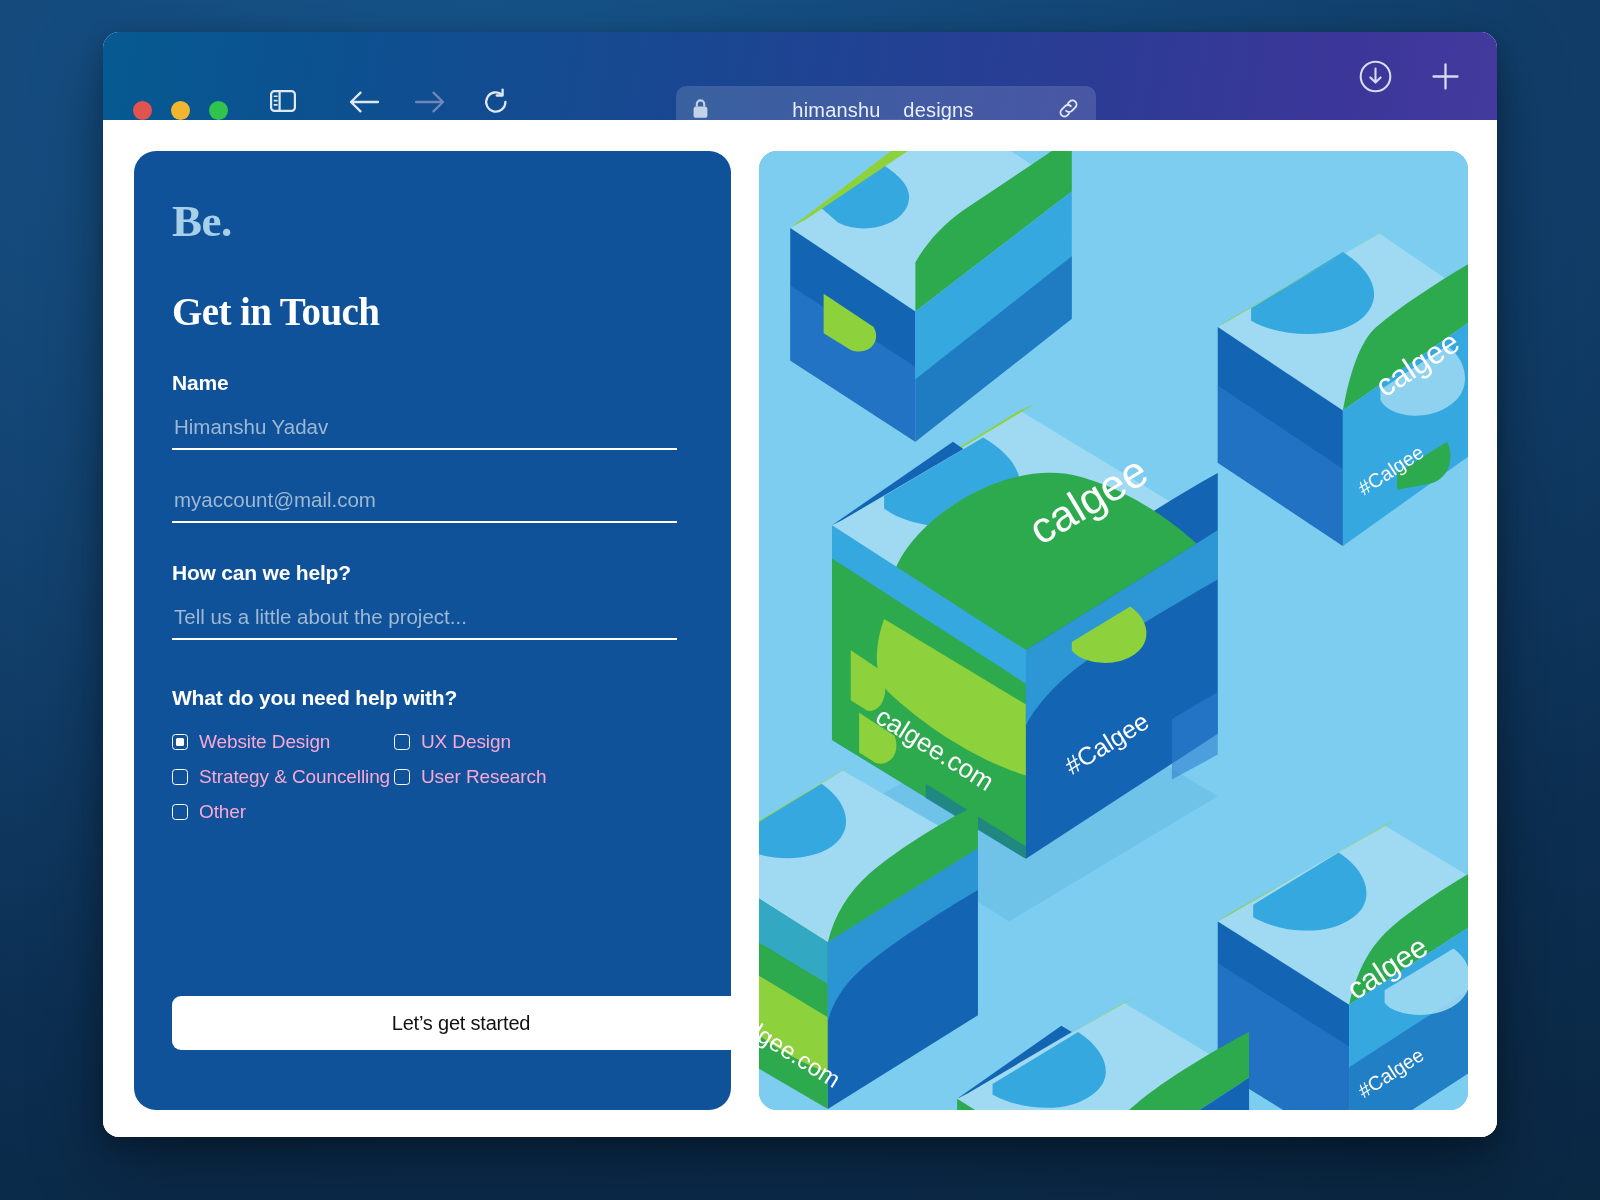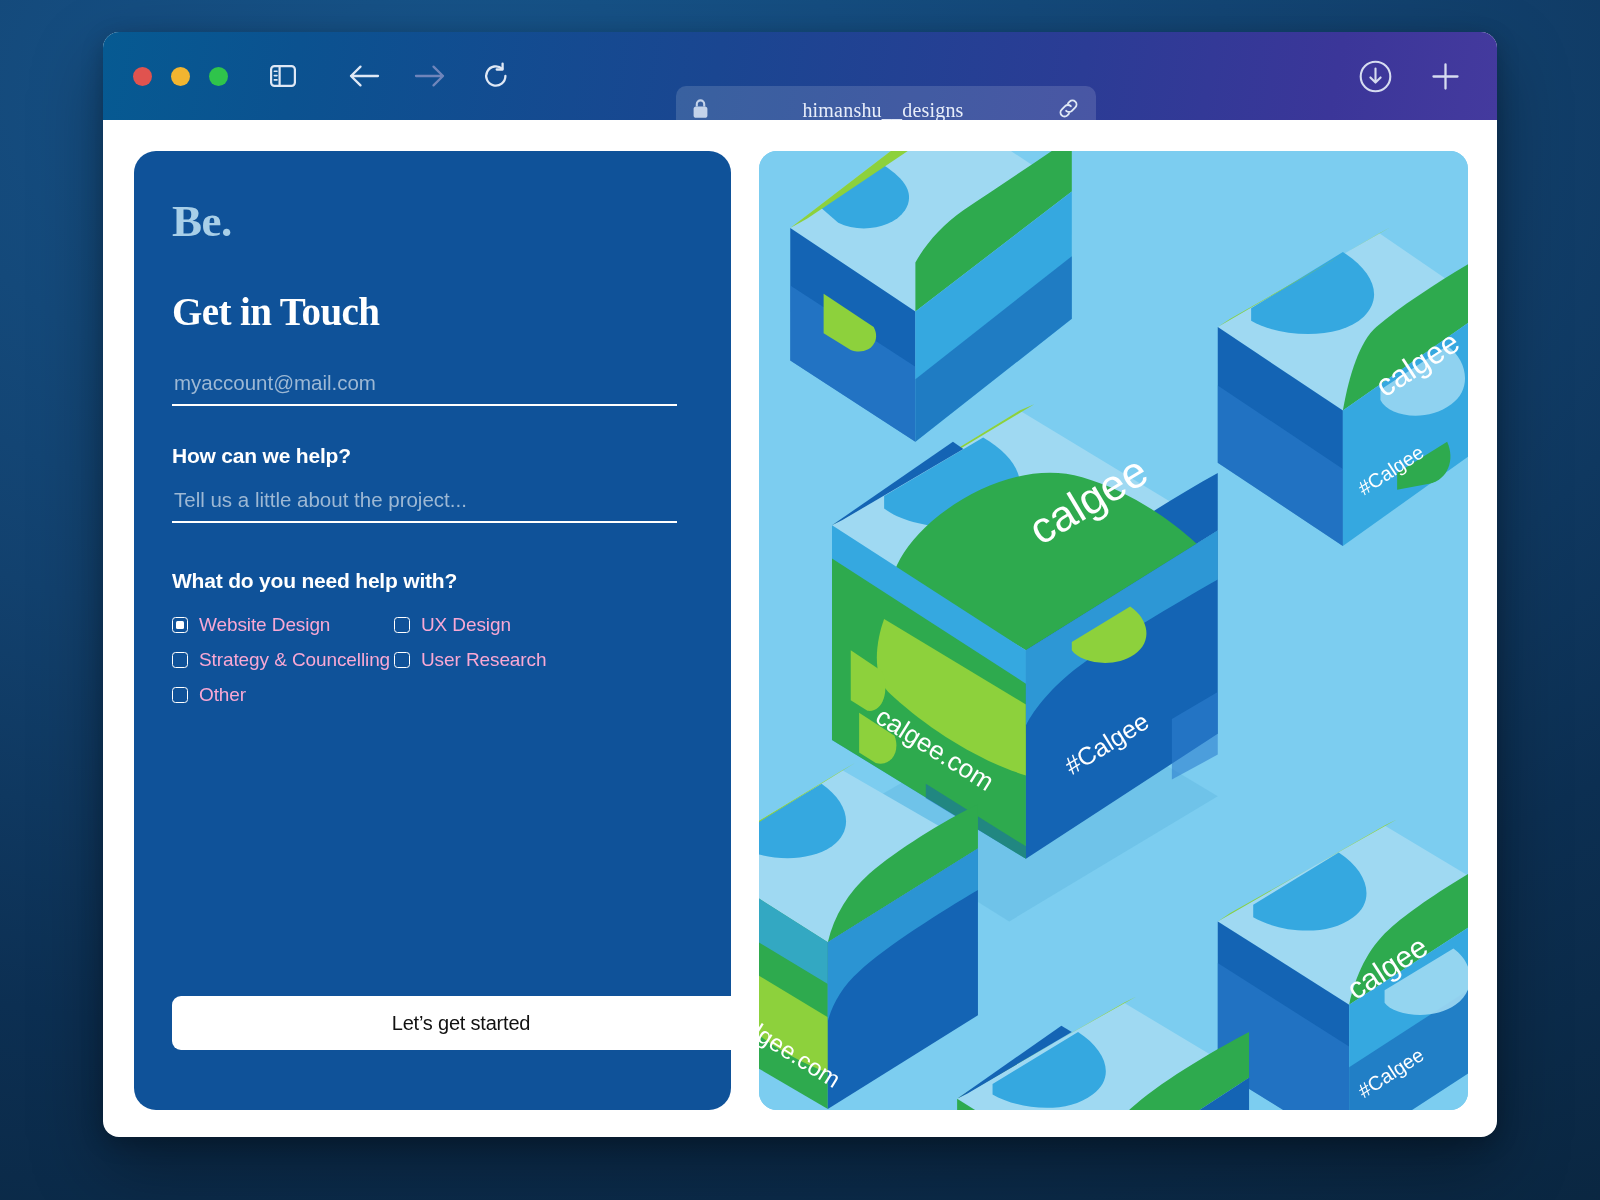--- a/index.html
+++ b/index.html
@@ -28,23 +28,22 @@
     box-shadow: 0 30px 70px rgba(0,0,0,0.34), 0 6px 22px rgba(0,0,0,0.22);
     overflow: hidden;
   }
 
   
   #toolbar {
     position: relative;
     height: 88px;
     background: linear-gradient(100deg, #065a92 0%, #0b5290 14%, #1a4691 44%, #2b3c95 70%, #3b3699 88%, #443a9e 100%);
     display: flex;
-    align-items: center;
+    align-items: flex-end;
     padding: 0 26px 0 30px;
-    font-family: Liberation Serif, serif;
   }
 
   .traffic-lights { display: flex; gap: 19px; align-items: center; }
   .dot { width: 19px; height: 19px; border-radius: 50%; }
   .dot.red { background: #e0534f; }
   .dot.yellow { background: #f2b530; }
   .dot.green { background: #2fc44b; }
 
   #sidebar-toggle {
     margin-left: 36px;
@@ -87,21 +86,20 @@
   
   #page-body {
     position: absolute;
     left: 0; top: 88px;
     width: 1394px;
     height: 1017px;
     background: #ffffff;
     padding: 31px 29px 27px 31px;
     display: flex;
     gap: 28px;
-    border-radius: 21px;
   }
 
   
   #form-panel {
     width: 597px;
     flex: none;
     background: #0f5299;
     border-radius: 22px;
     padding: 48px 38px 0 38px;
     position: relative;
@@ -283,20 +281,24 @@
   </div>
 
   <div id="page-body">
 
     <div id="form-panel">
 
       <div id="brand-logo">Be.</div>
 
       <h1 id="page-title">Get in Touch</h1>
 
+      <div class="field">
+        <div class="field-label">Name</div>
+        <input class="field-input" type="text" placeholder="Himanshu Yadav" style="">
+      </div>
 
       <div class="field">
         <input class="field-input" type="text" placeholder="myaccount@mail.com" style="">
       </div>
 
       <div class="field">
         <div class="field-label">How can we help?</div>
         <input class="field-input" type="text" placeholder="Tell us a little about the project..." style="">
       </div>
 

